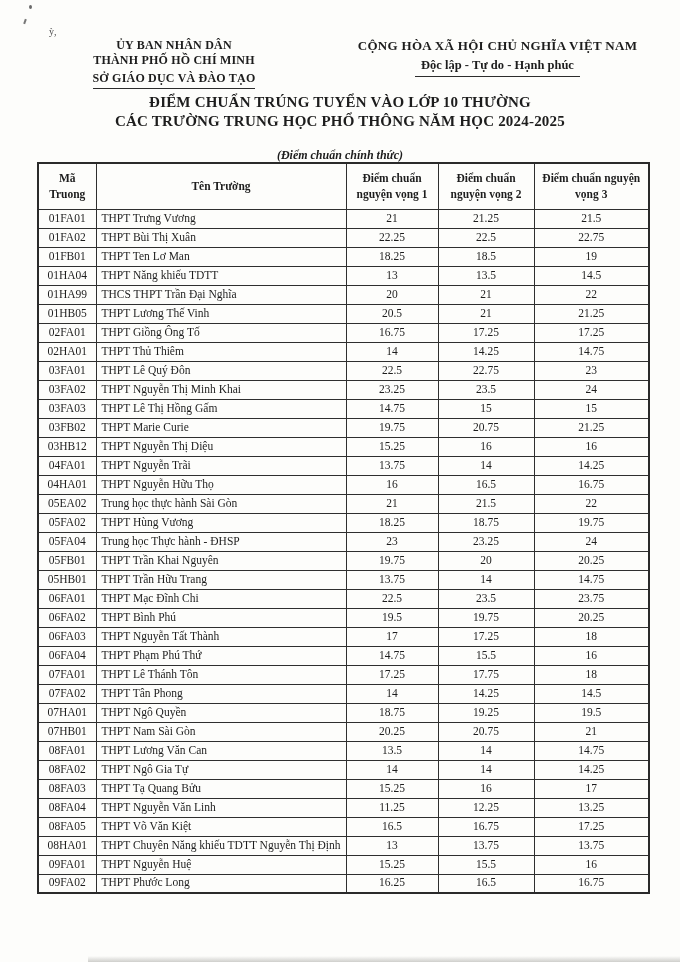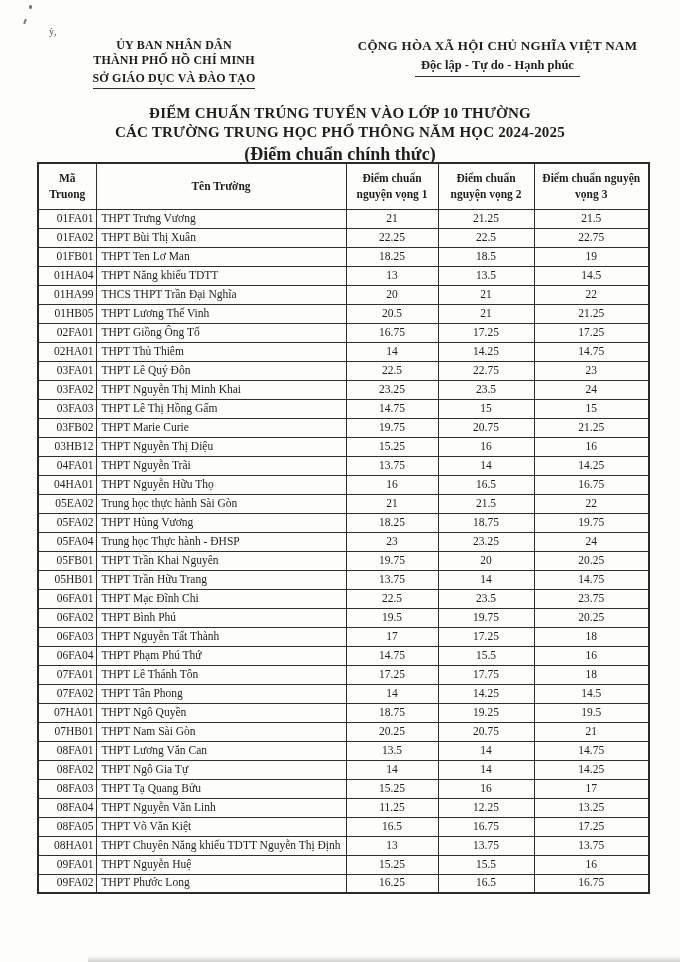--- a/index.html
+++ b/index.html
@@ -23,23 +23,23 @@
   
   .letterhead { position:absolute; top:38px; left:0; width:100%; display:flex; }
   .org-block { width:320px; text-align:center; padding-left:28px; }
   .org-line { font-size:12px; font-weight:bold; letter-spacing:.2px; line-height:1.25; }
   .org-line.dept { display:inline-block; border-bottom:1.5px solid #2c2c2c; padding-bottom:2px; }
   .motto-block { flex:1; text-align:center; padding-right:5px; }
   .motto-line1 { font-size:13px; font-weight:bold; letter-spacing:.3px; line-height:1.3; }
   .motto-line2 { display:inline-block; font-size:12.5px; font-weight:bold; border-bottom:1.5px solid #2c2c2c; padding:1px 6px 3px 6px; }
 
   
-  .title-block { position:absolute; top:104px; left:0; width:100%; text-align:center; }
+  .title-block { position:absolute; top:93px; left:0; width:100%; text-align:center; }
   .title-line { font-size:15px; font-weight:bold; letter-spacing:.2px; line-height:1.25; }
-  .title-sub { font-size:18px; font-weight:bold; margin-top:2px; }
+  .title-sub { font-size:12px; font-weight:bold; font-style:italic; margin-top:17px; }
 
   
   table.doc-table {
     position:absolute; left:37px; top:162px;
     width:611px;
     border-collapse:collapse;
     table-layout:fixed;
   }
   .doc-table th, .doc-table td {
     border:1.5px solid #2f2f2f;
@@ -47,21 +47,21 @@
     vertical-align:middle;
   }
   .doc-table thead th {
     font-weight:bold;
     text-align:center;
     padding:5px 2px;
     line-height:1.4;
     height:46px;
   }
   .doc-table tbody td { height:19px; padding:1px 2px; line-height:1.2; }
-  .doc-table td.code  { text-align:right; }
+  .doc-table td.code  { text-align:center; }
   .doc-table td.name  { text-align:left; padding-left:5px;margin-top:16px; }
   .doc-table td.score { text-align:center; }
   .doc-table { border:2px solid #2a2a2a; }
 
   
   .bottom-smudge {
     position:absolute; bottom:0; left:88px; right:0; height:6px;
     background:linear-gradient(to bottom, rgba(120,120,115,0), rgba(120,120,115,.35));
   }
 </style>

